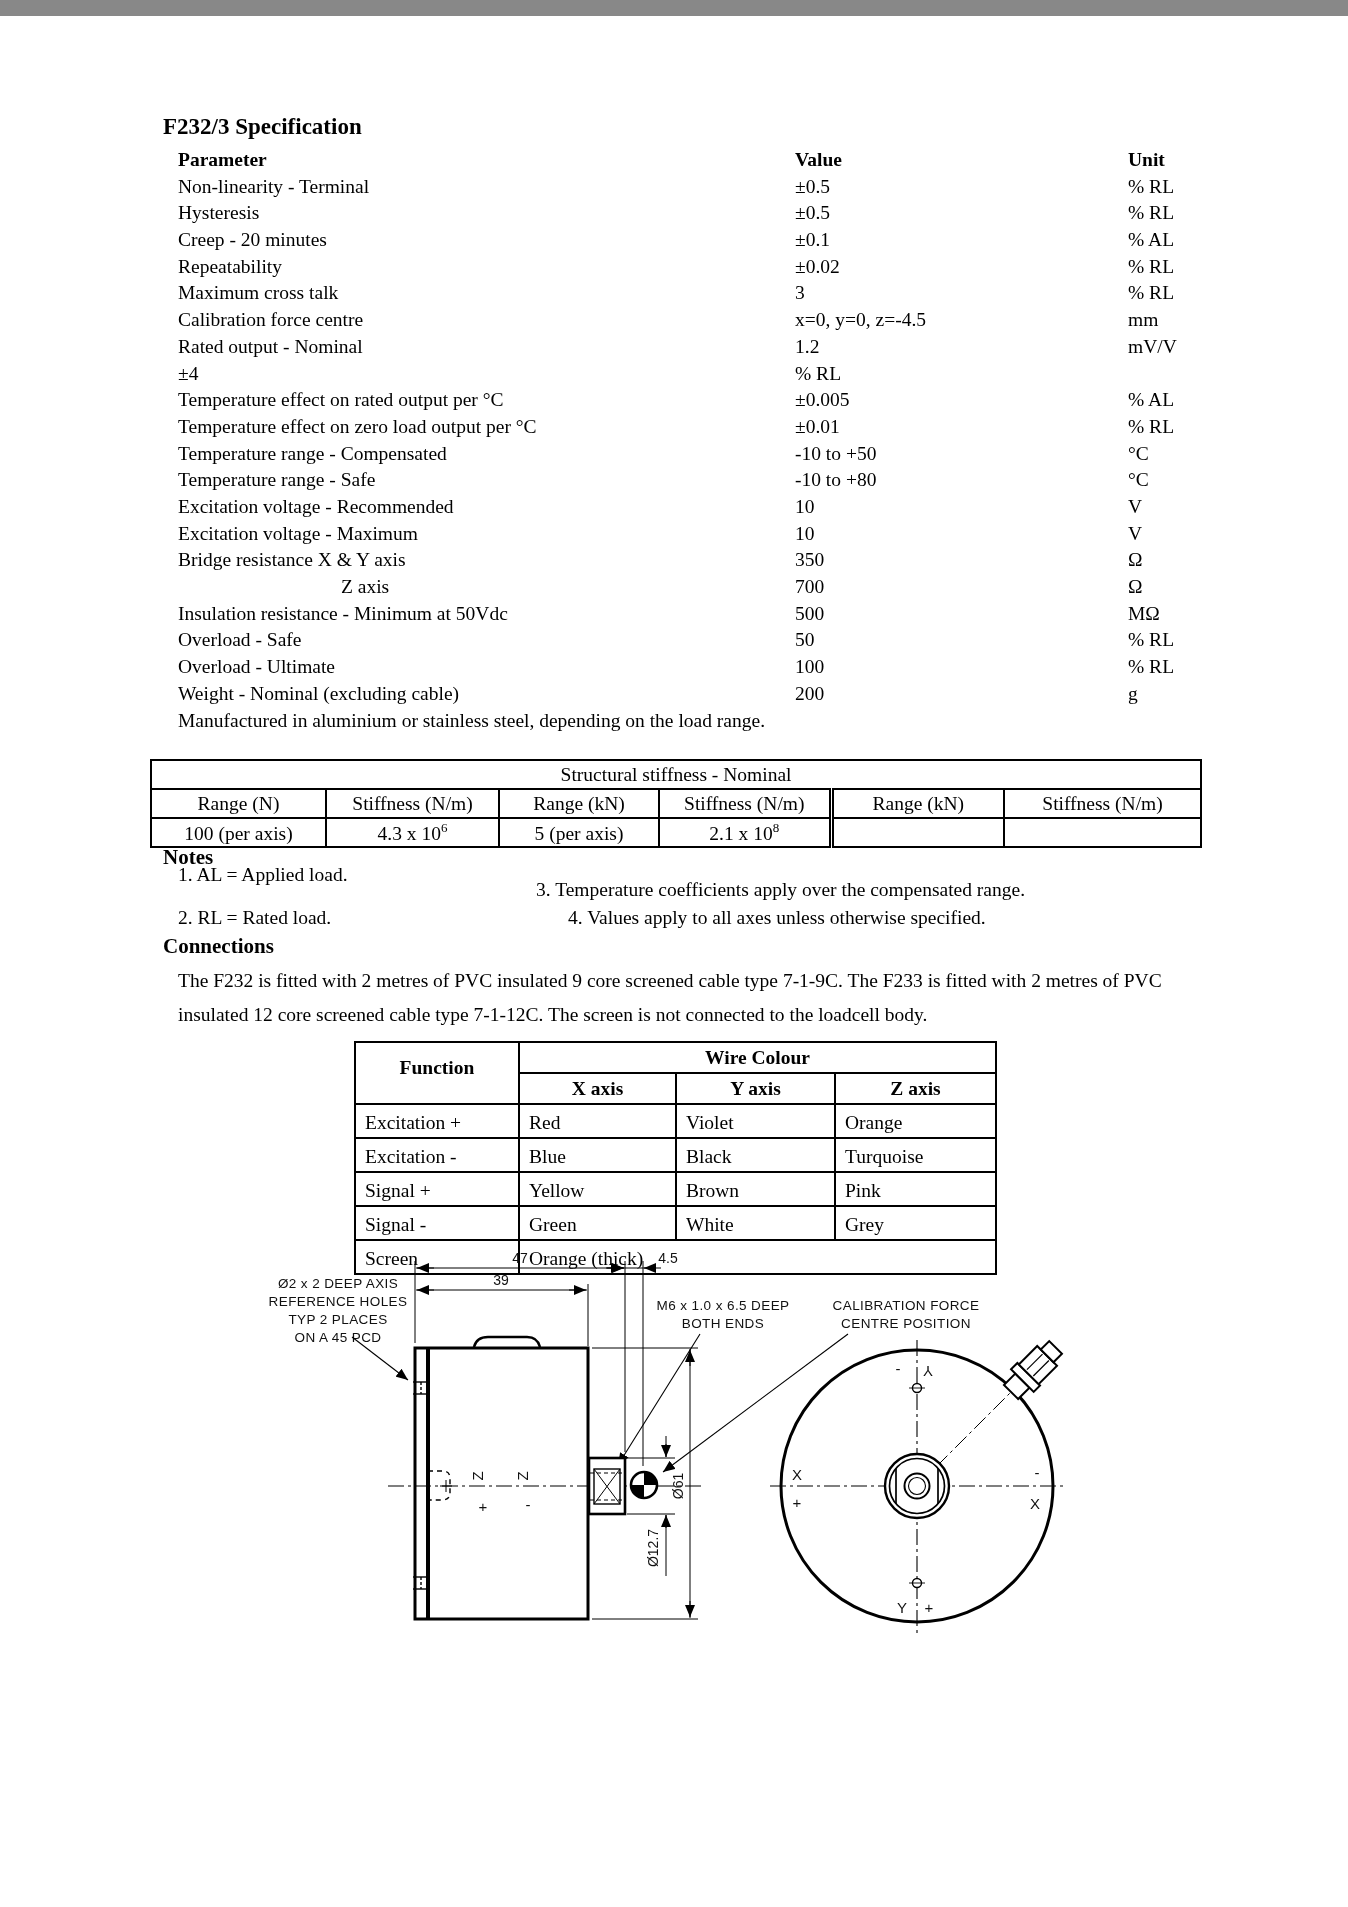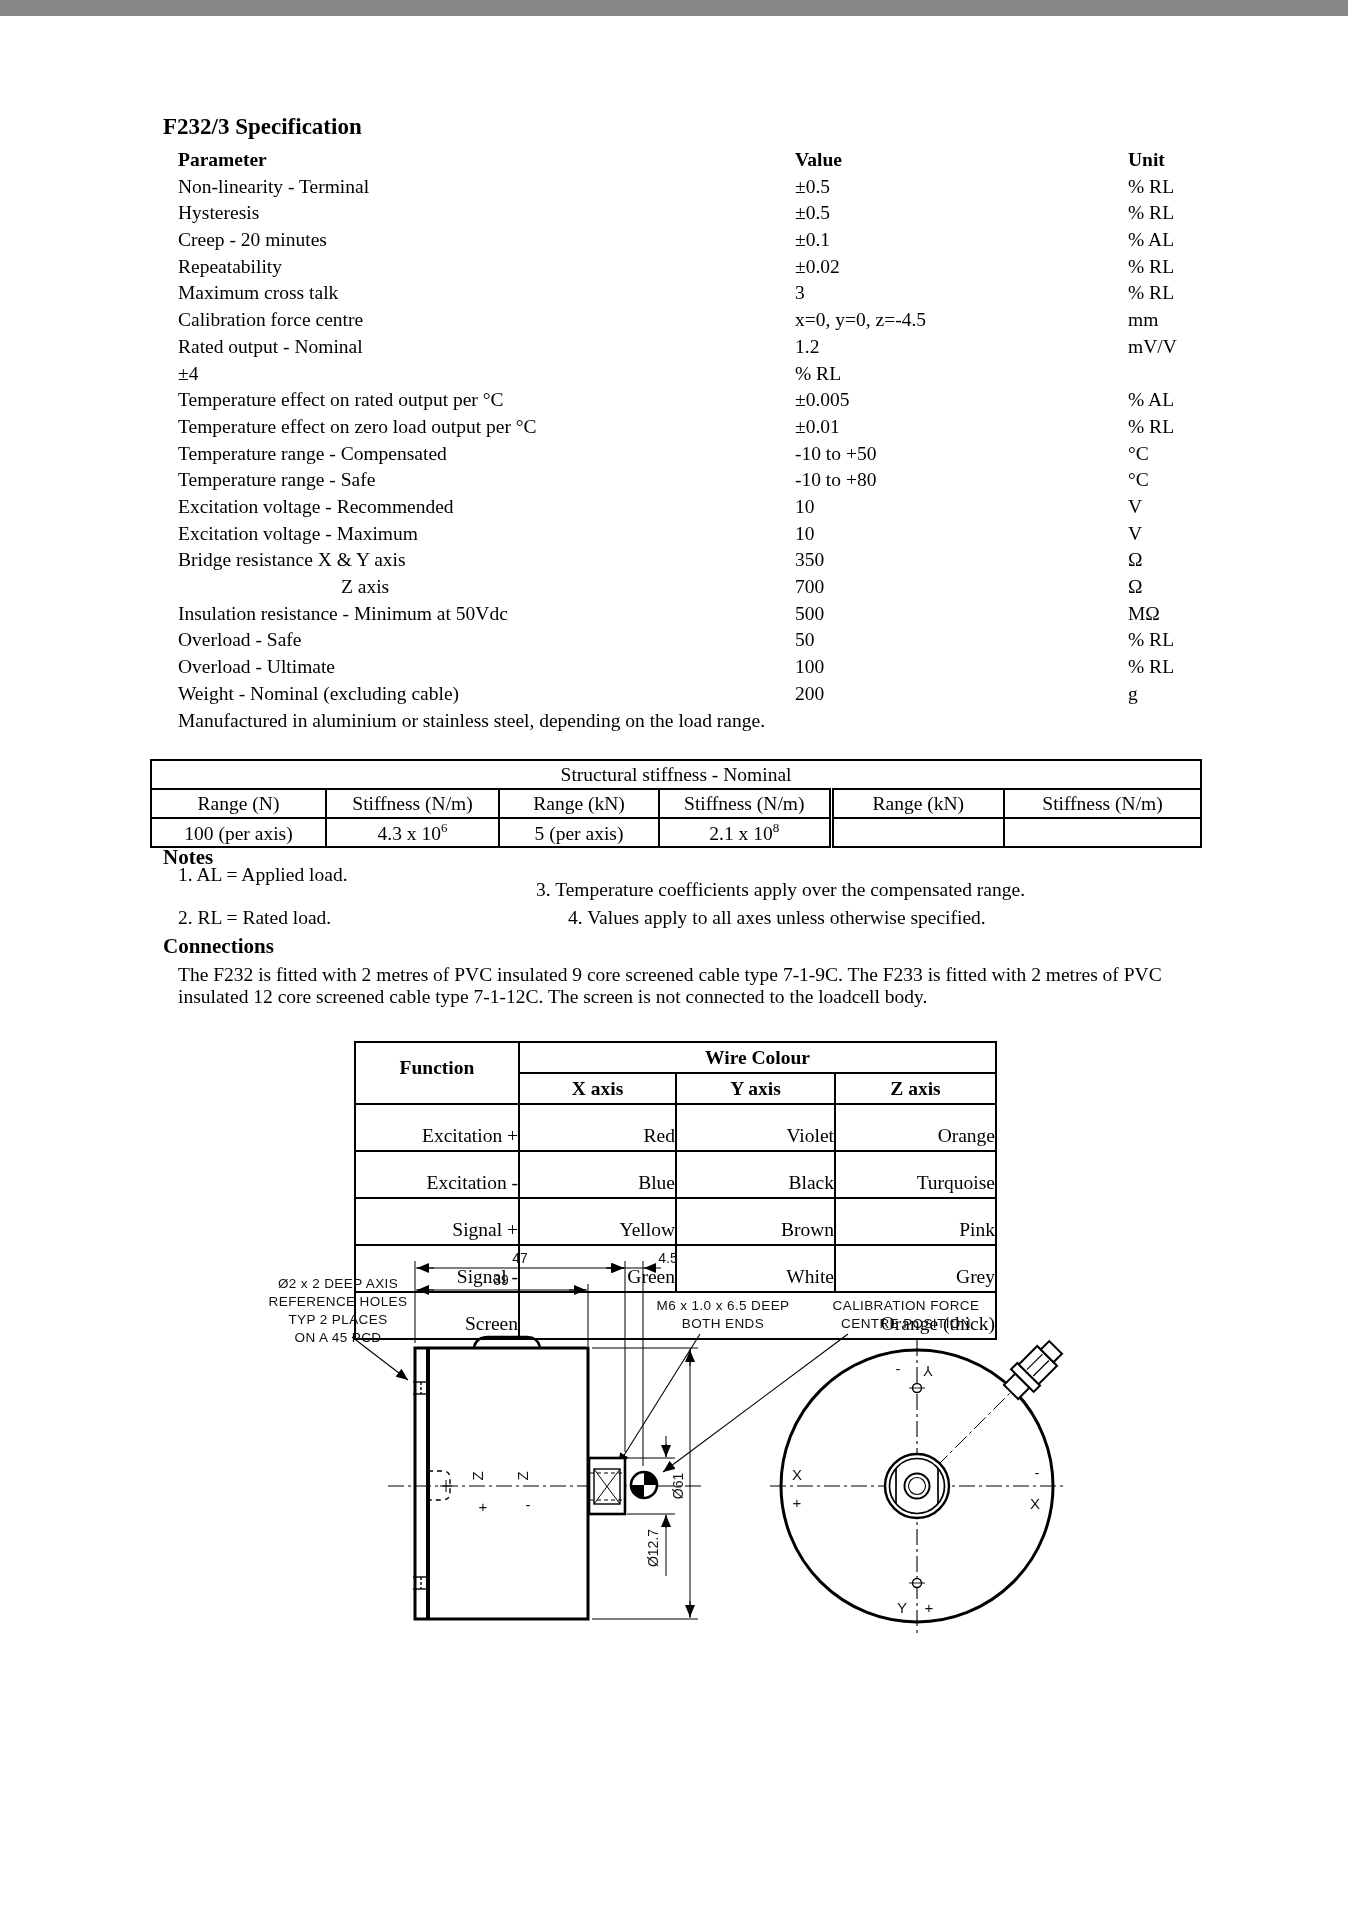--- a/index.html
+++ b/index.html
@@ -18,25 +18,25 @@
   #stiff table{border-collapse:collapse;table-layout:fixed;width:1050px;font-size:19.5px;}
   #stiff td{border:2px solid #000;text-align:center;height:27px;padding:0;overflow:hidden;}
   #stiff tr.outer td{border-width:2.5px;}
   #stiff td.dbl{border-left:5px double #000;}
   #stiff sup{font-size:13px;}
   
   .h2{font-size:21px;font-weight:bold;}
   #notes-h{left:163px;top:829px;}
   .note{font-size:19.5px;white-space:nowrap;}
   #conn-h{left:163px;top:918px;}
-  #conn-p{left:178px;top:948px;width:1012px;font-size:19.5px;line-height:22px;}
+  #conn-p{left:178px;top:948px;width:1012px;font-size:19.5px;line-height:34px;}
   
   #wire{left:354px;top:1025px;}
   #wire table{border-collapse:collapse;table-layout:fixed;width:641px;font-size:19.5px;}
-  #wire td{border:2px solid #000;height:29px;padding:16px 0 0 9px;text-align:right;overflow:hidden;}
+  #wire td{border:2px solid #000;height:29px;padding:3px 0 0 9px;text-align:left;overflow:hidden;}
   #wire td.ctr{text-align:center;padding:0;}
   #wire td.b{font-weight:bold;}
   #wire td.fn{vertical-align:top;padding-top:14px;}
   
   #draw{left:0;top:0;width:1348px;height:1907px;}
   svg text{font-family:"Liberation Sans","DejaVu Sans",sans-serif;fill:#111;}
   .lbl{font-size:13.5px;letter-spacing:.4px;}
   .dim{font-size:14px;}
   .ax{font-size:15px;}
   .ln{stroke:#000;fill:none;}

